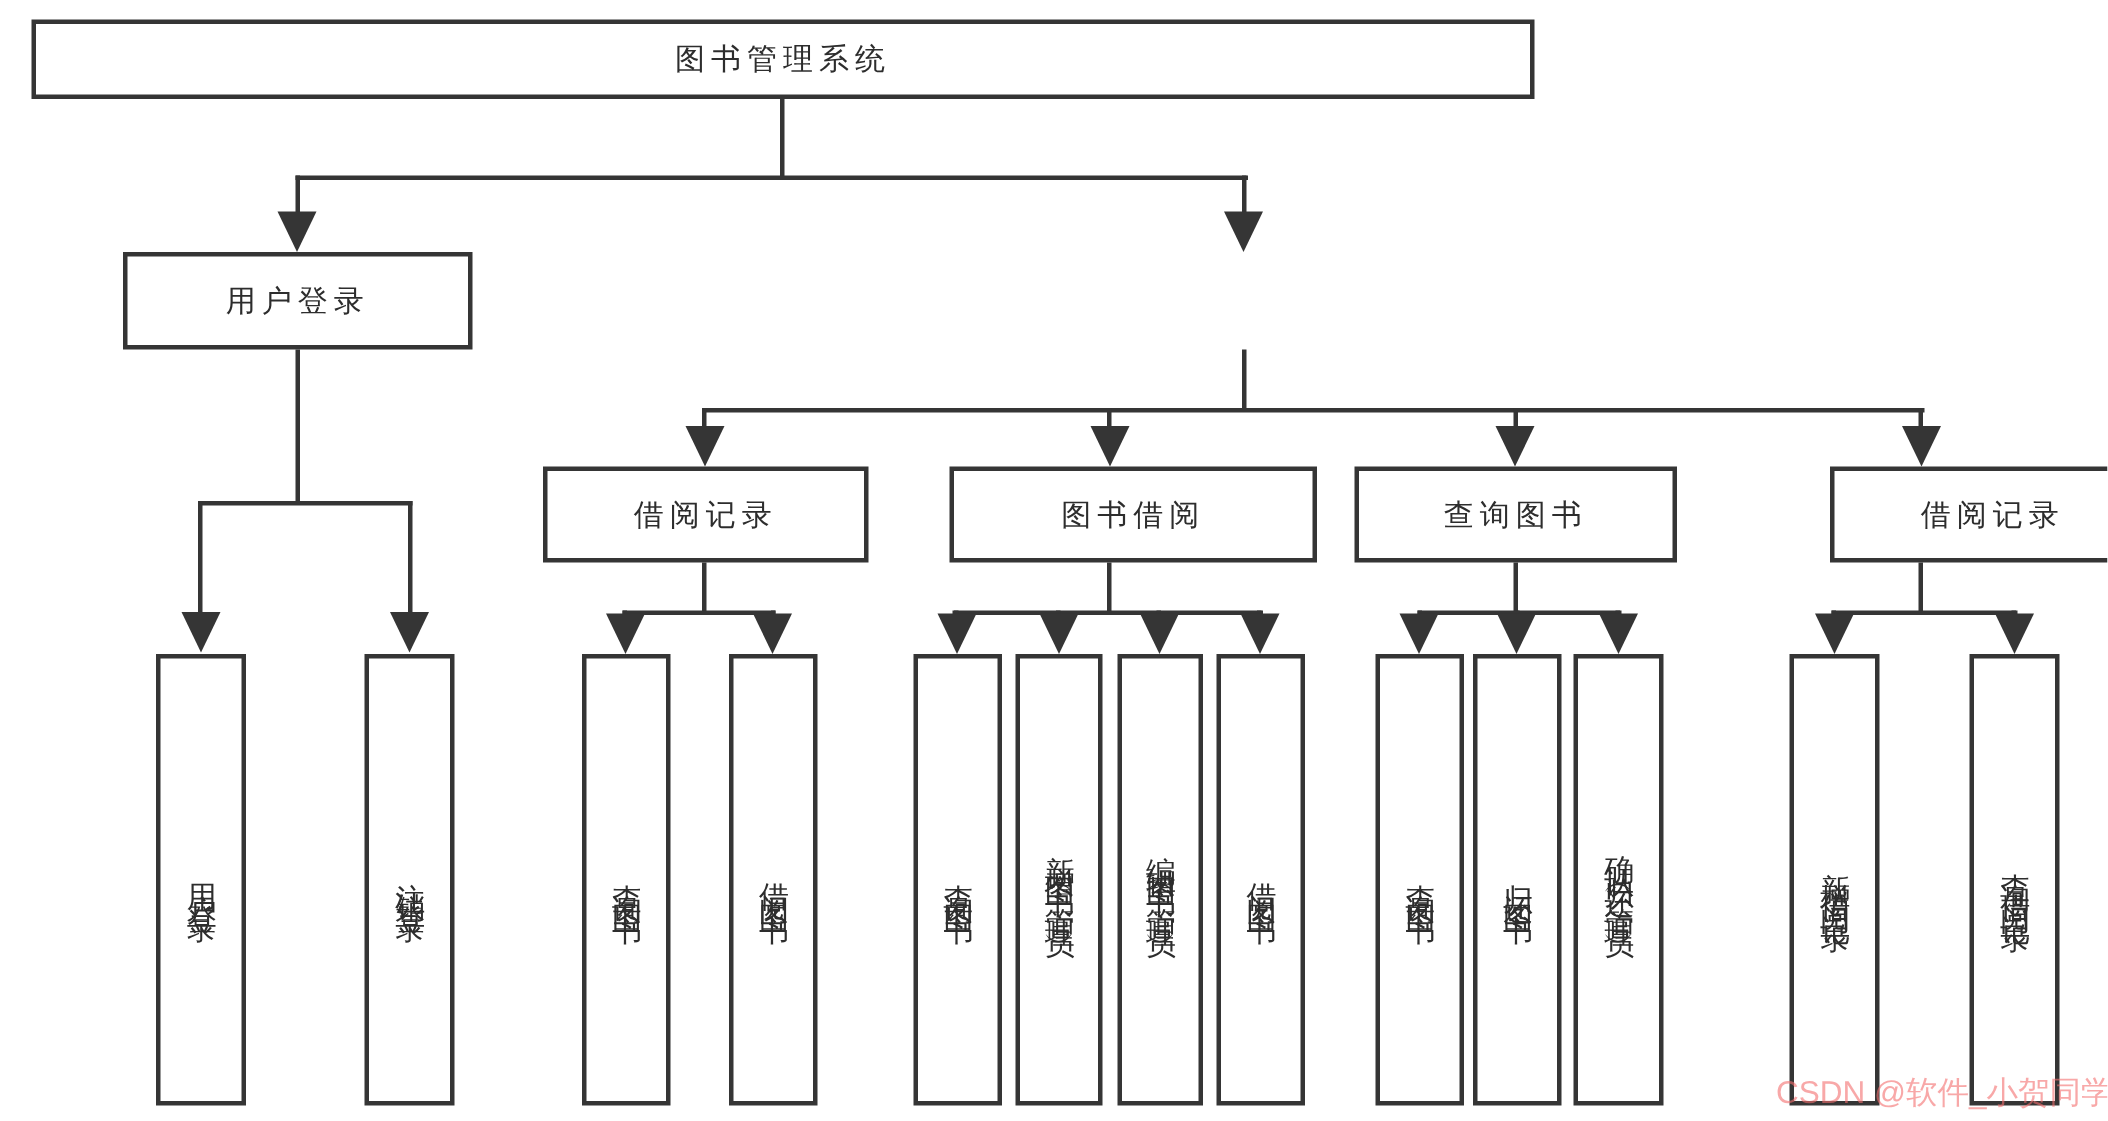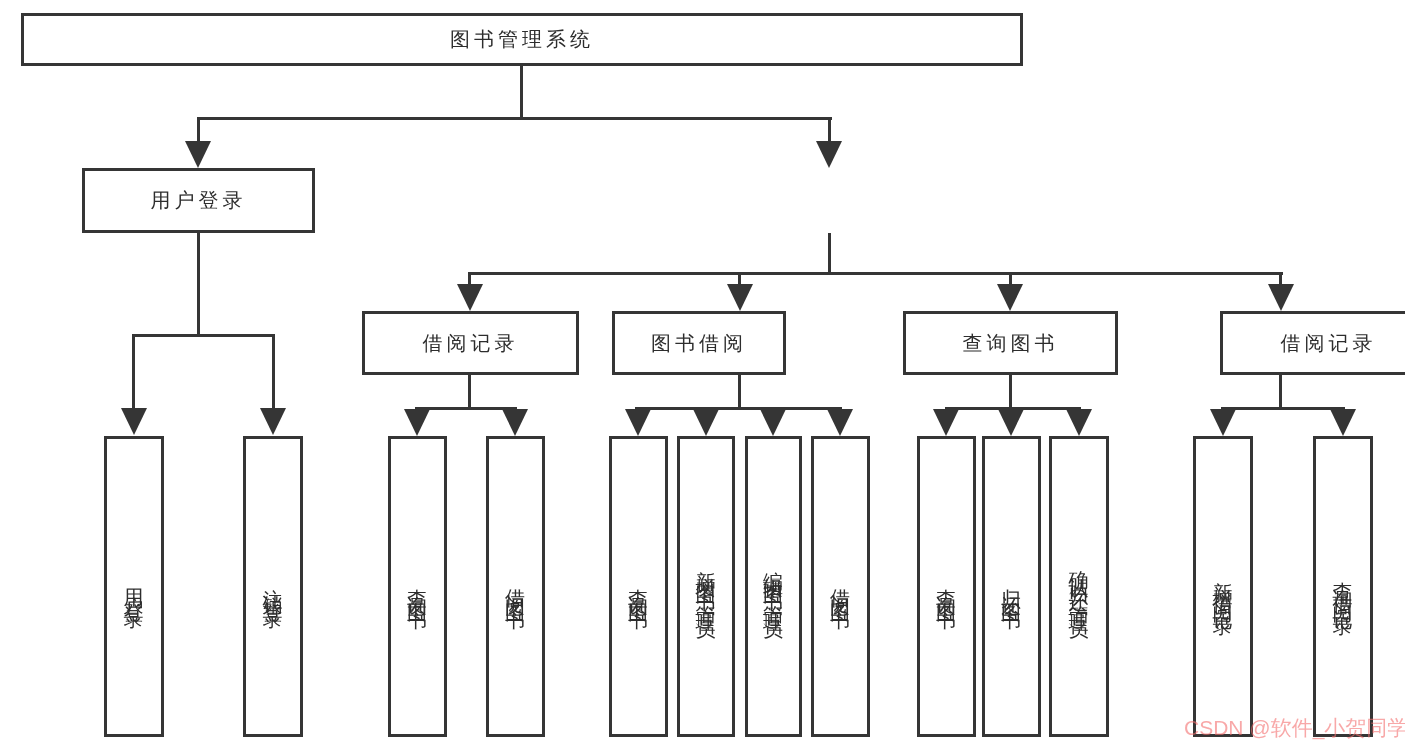--- a/index.html
+++ b/index.html
@@ -38,21 +38,21 @@
     <span class="lbl">图书管理系统</span>
   </div>
 
   <div class="box" style="left:82px;top:168px;width:233px;height:65px;">
     <span class="lbl">用户登录</span>
   </div>
 
   <div class="box" style="left:362px;top:311px;width:217px;height:64px;">
     <span class="lbl">借阅记录</span>
   </div>
-  <div class="box" style="left:612px;top:311px;width:174px;height:64px;">
+  <div class="box" style="left:633px;top:311px;width:245px;height:64px;">
     <span class="lbl">图书借阅</span>
   </div>
   <div class="box" style="left:903px;top:311px;width:215px;height:64px;">
     <span class="lbl">查询图书</span>
   </div>
   <div class="box" style="left:1173px;top:311px;width:217px;height:64px;margin-left:47px;">
     <span class="lbl">借阅记录</span>
   </div>
 
   <div class="box v" style="left:104px;top:436px;width:60px;height:301px;">

